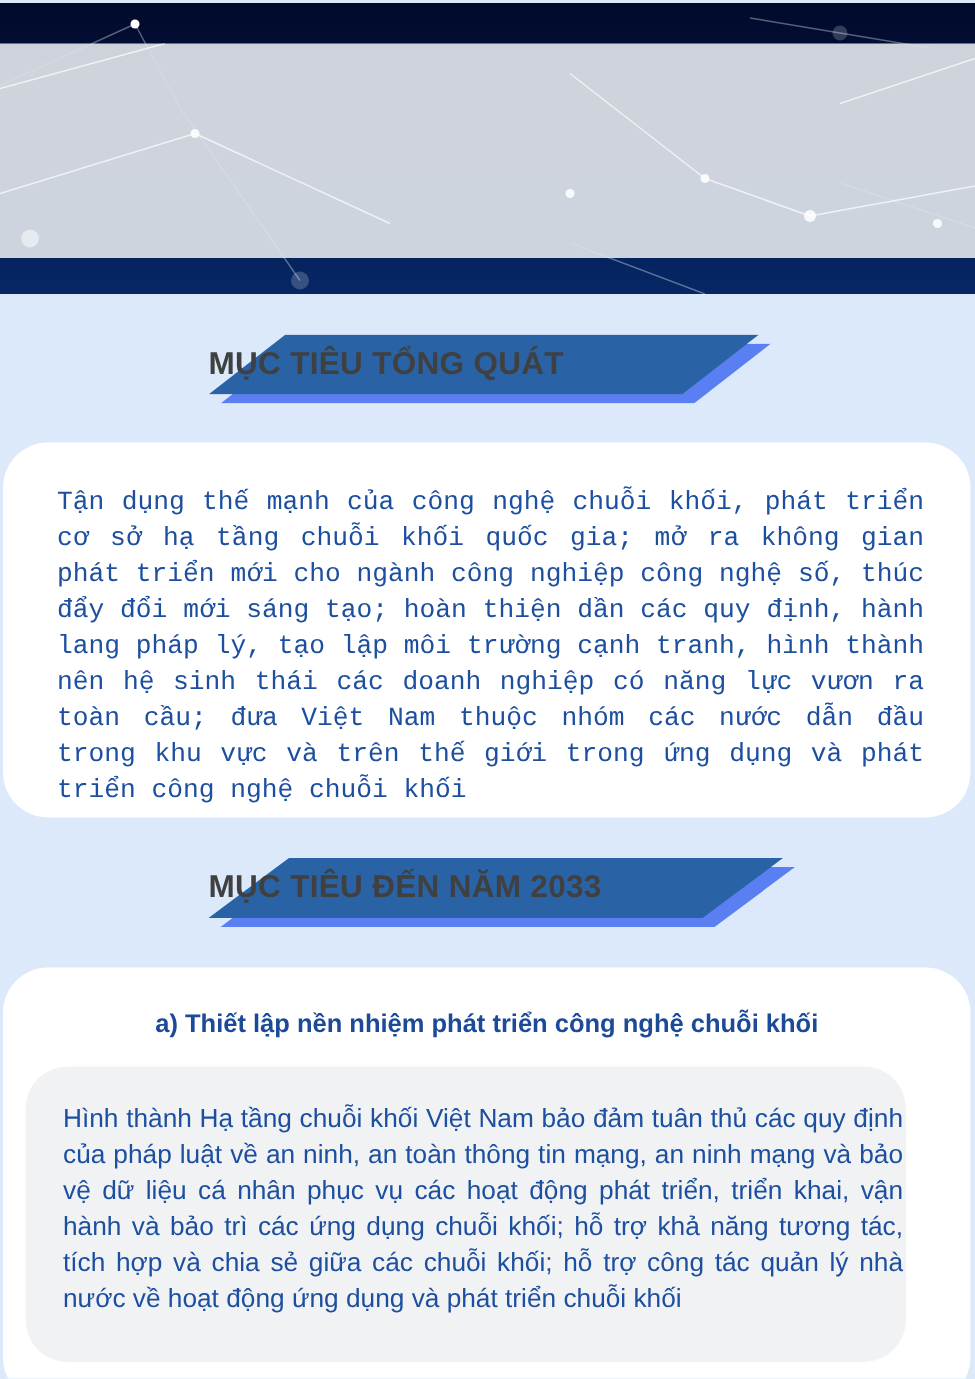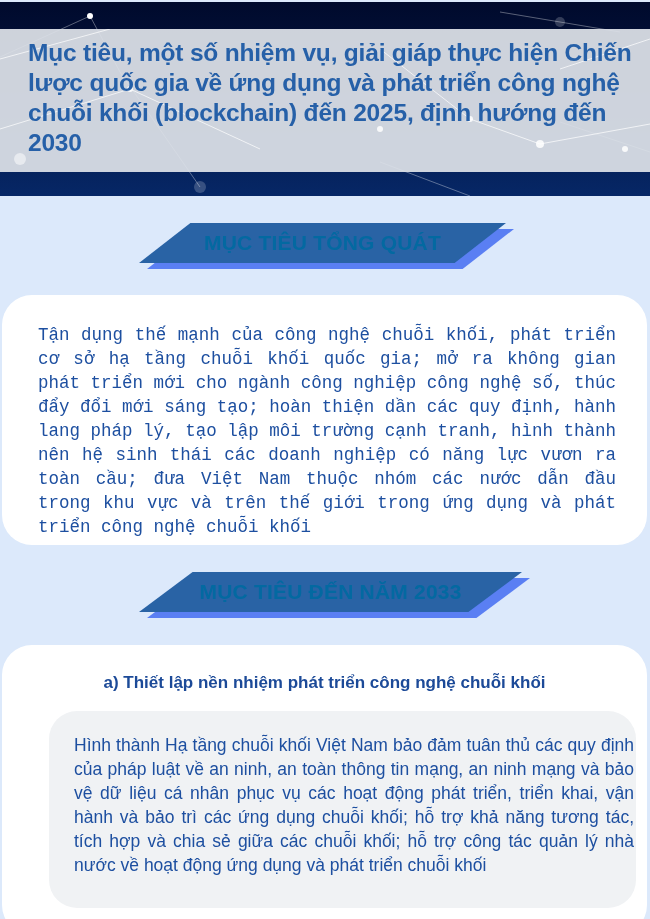--- a/index.html
+++ b/index.html
@@ -29,21 +29,21 @@
       position: absolute; height: 40px;
     }
     .banner .shadow, .banner .face {
       position: absolute; top: 0; left: 0; width: 100%; height: 100%;
       clip-path: polygon(14% 0, 100% 0, 86% 100%, 0 100%);
     }
     .banner .shadow { background: #5a7ff3; transform: translate(8px, 6px); }
     .banner .face { background: #2963a5; }
     .banner .label {
       position: absolute; left: 0; top: 0; width: 100%; height: 52px;
-      line-height: 40px; text-align: center; color: #0369a1;
+      line-height: 40px; text-align: left; color: #404040;
       font-weight: bold; font-size: 21px; letter-spacing: 0.2px;
     }
     .card {
       position: absolute; background: #ffffff; border-radius: 30px;
     }
     .para {
       color: #1d4fa0; font-size: 17.5px; line-height: 24px; text-align: justify;
       text-align-last: left;
     }
     .subhead {
@@ -85,21 +85,20 @@
       <g fill="rgba(255,255,255,0.85)">
         <circle cx="130" cy="60" r="3"></circle>
         <circle cx="470" cy="90" r="3"></circle>
         <circle cx="540" cy="115" r="4"></circle>
         <circle cx="625" cy="120" r="3"></circle>
         <circle cx="380" cy="100" r="3"></circle>
         <circle cx="20" cy="130" r="6" fill="rgba(255,255,255,0.5)"></circle>
       </g>
     </svg>
   </div>
-  <h1>Mục tiêu, một số nhiệm vụ, giải giáp thực hiện Chiến lược quốc gia về ứng dụng và phát triển công nghệ chuỗi khối (blockchain) đến 2025, định hướng đến 2030</h1>
 </div>
 
 <div class="banner" style="left:139px; top:223px; width:367px;">
   <div class="shadow"></div>
   <div class="face"></div>
   <div class="label">MỤC TIÊU TỔNG QUÁT</div>
 </div>
 
 <div class="card" style="left:2px; top:295px; width:645px; height:250px;font-family:Liberation Mono, monospace;">
   <p class="para" style="position:absolute; left:36px; top:28px; width:578px;">Tận dụng thế mạnh của công nghệ chuỗi khối, phát triển cơ sở hạ tầng chuỗi khối quốc gia; mở ra không gian phát triển mới cho ngành công nghiệp công nghệ số, thúc đẩy đổi mới sáng tạo; hoàn thiện dần các quy định, hành lang pháp lý, tạo lập môi trường cạnh tranh, hình thành nên hệ sinh thái các doanh nghiệp có năng lực vươn ra toàn cầu; đưa Việt Nam thuộc nhóm các nước dẫn đầu trong khu vực và trên thế giới trong ứng dụng và phát triển công nghệ chuỗi khối</p>
@@ -108,15 +107,15 @@
 <div class="banner" style="left:139px; top:572px; width:383px;">
   <div class="shadow"></div>
   <div class="face"></div>
   <div class="label">MỤC TIÊU ĐẾN NĂM 2033</div>
 </div>
 
 <div class="card" style="left:2px; top:645px; width:645px; height:290px;">
   <div class="subhead" style="top:28px;">a) Thiết lập nền nhiệm phát triển công nghệ chuỗi khối</div>
 
 </div>
-<div class="inner" style="left:17px; top:711px; width:587px; height:197px;margin-left:32px;">
+<div class="inner" style="left:17px; top:711px; width:587px; height:197px;">
   <p class="para" style="position:absolute; left:25px; top:22px; width:560px;">Hình thành Hạ tầng chuỗi khối Việt Nam bảo đảm tuân thủ các quy định của pháp luật về an ninh, an toàn thông tin mạng, an ninh mạng và bảo vệ dữ liệu cá nhân phục vụ các hoạt động phát triển, triển khai, vận hành và bảo trì các ứng dụng chuỗi khối; hỗ trợ khả năng tương tác, tích hợp và chia sẻ giữa các chuỗi khối; hỗ trợ công tác quản lý nhà nước về hoạt động ứng dụng và phát triển chuỗi khối</p>
 </div>
 
 </body></html>

